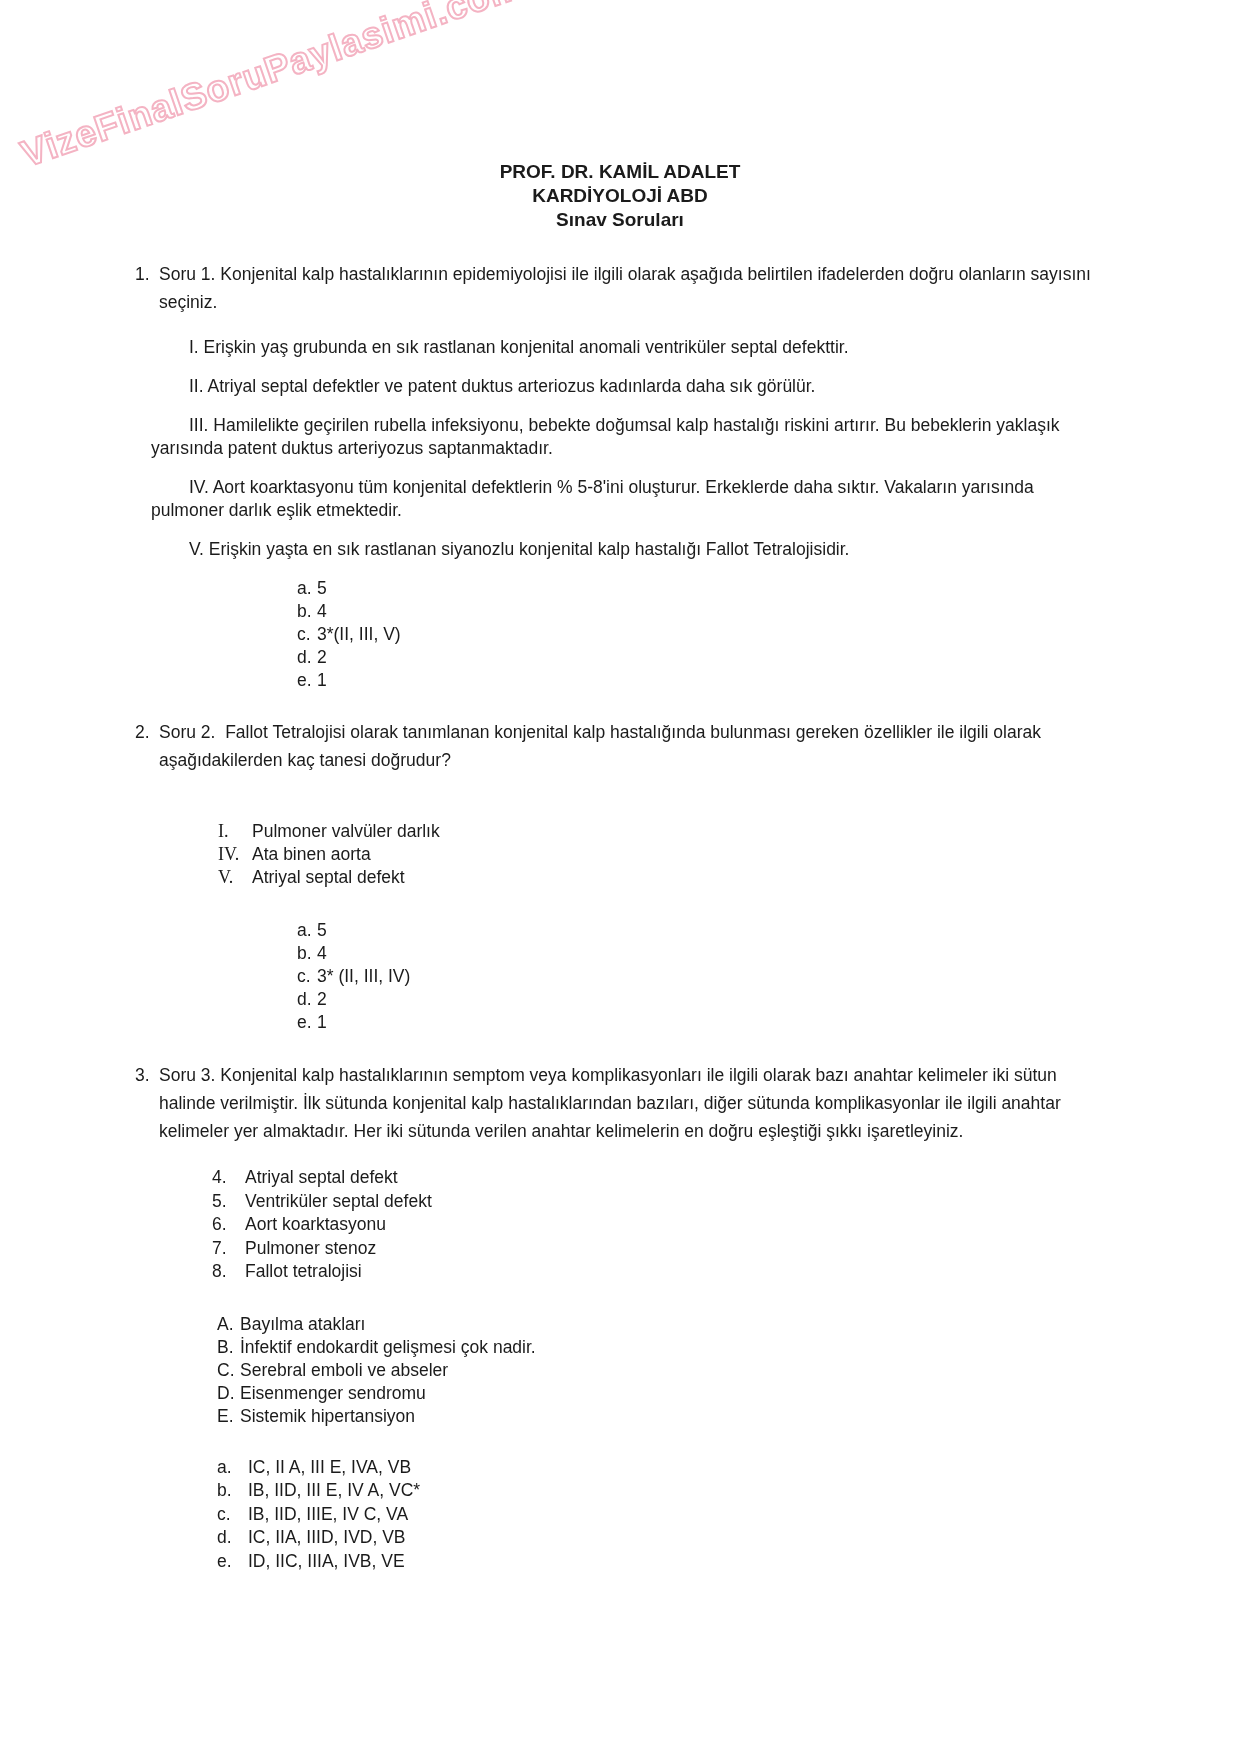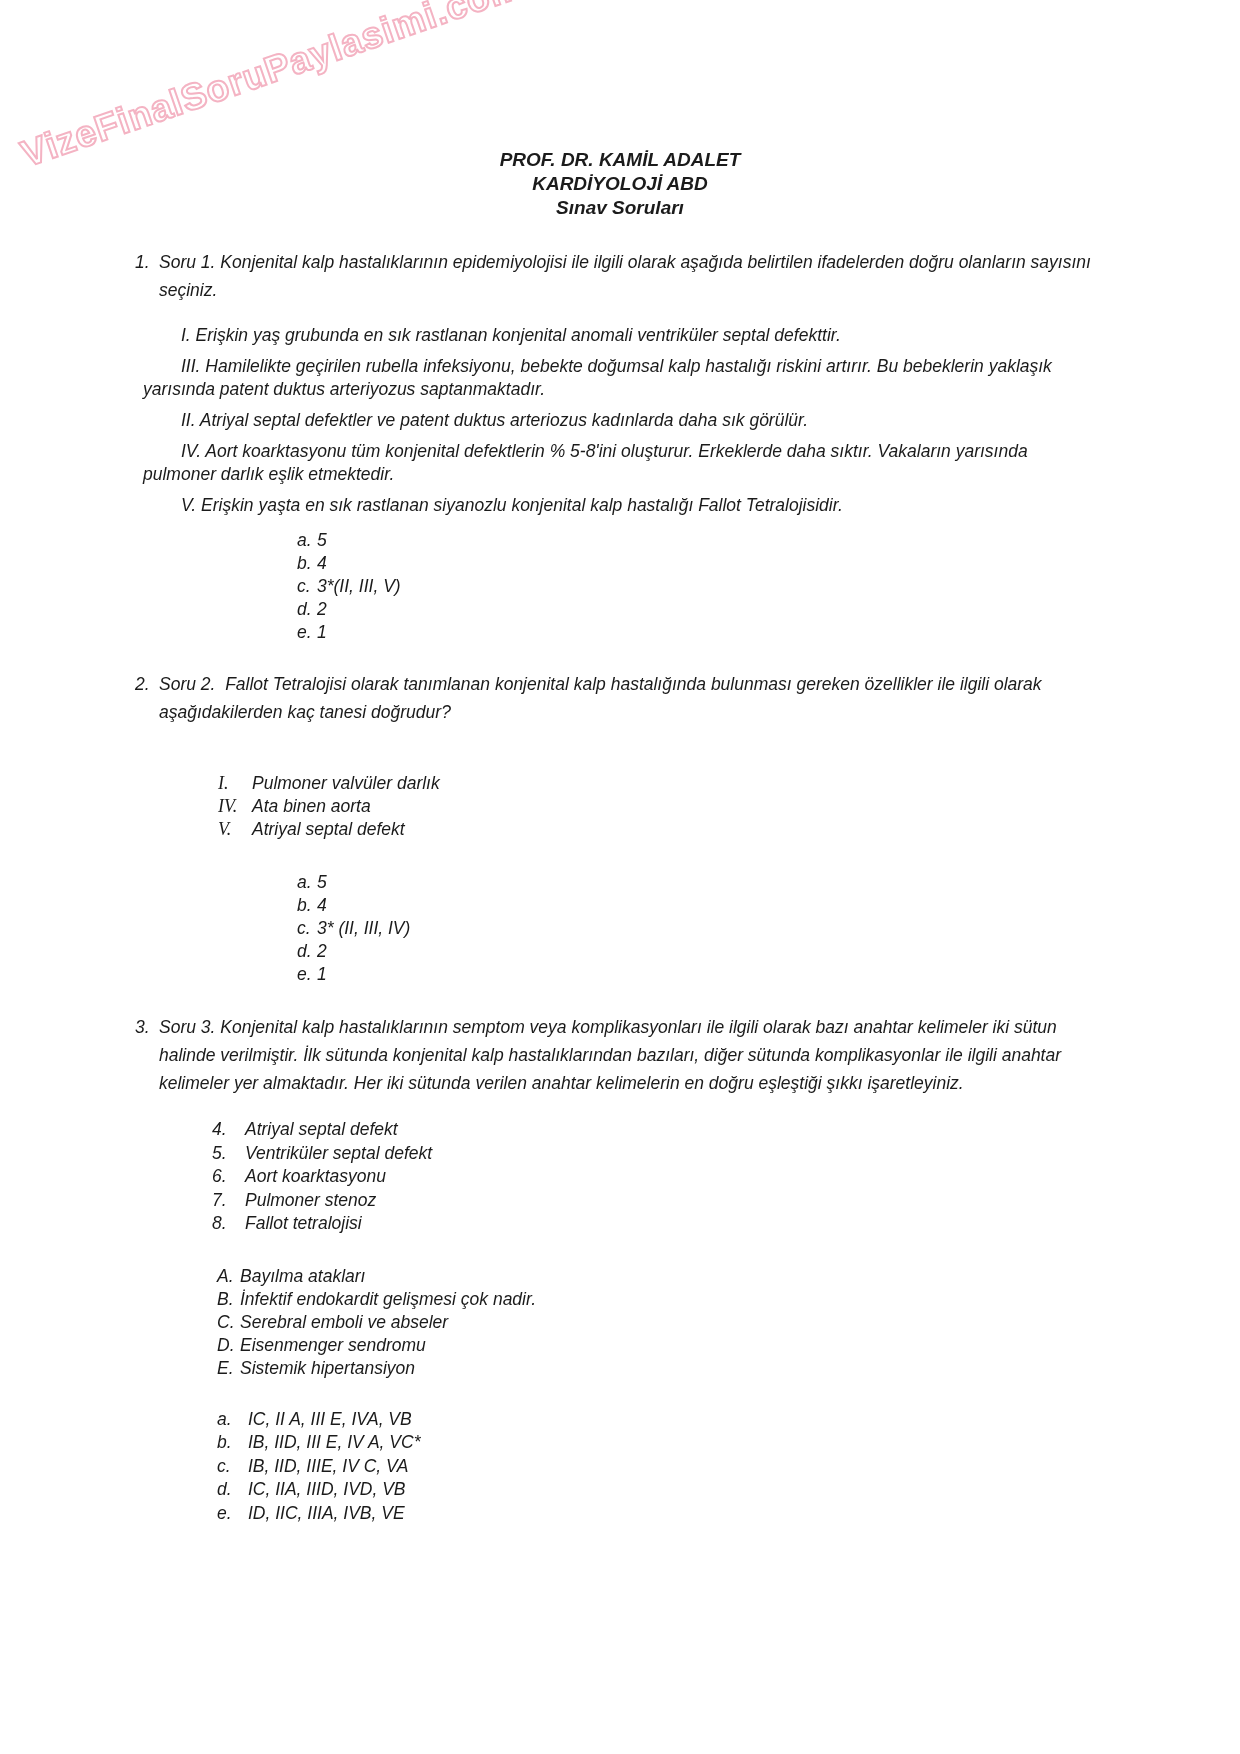--- a/index.html
+++ b/index.html
@@ -18,33 +18,32 @@
     font-weight: bold;
     letter-spacing: 1px;
     white-space: nowrap;
     color: #ffffff;
     -webkit-text-stroke: 2px #f4b3c3;
     transform: rotate(-19deg);
     transform-origin: 0 0;
   }
   .content {
     position: absolute;
-    left: 135px; top: 148px;
+    left: 135px; top: 160px;
     width: 970px;
     font-size: 17.5px;
-    font-style: italic;
   }
   .title { text-align: center; font-weight: bold; font-size: 19px; line-height: 24px; }
   .qblock { position: relative; }
   .qrow  { position: relative; line-height: 28px; }
   .qnum  { position: absolute; left: 0; top: 0; }
   .qtext { margin-left: 24px; white-space: pre-wrap; }
   .q1 { margin-top: 28px; }
   .stmts { margin-top: 20px; line-height: 23px; }
-  .stmt  { margin: 8px; text-indent: 38px; }
+  .stmt  { margin: 16px; text-indent: 38px; }
   .li  { display: flex; }
   .opts { margin-top: 12px; margin-left: 162px; line-height: 23px; }
   .opts .ol { flex: none; width: 20px; }
   .q2 { margin-top: 26px; }
   .roman-list { margin-top: 46px; margin-left: 83px; line-height: 23px; }
   .roman-list .lbl { flex: none; width: 34px; font-family: "Liberation Serif", serif; font-size: 18px; }
   .q2 .opts { margin-top: 30px; }
   .q3 { margin-top: 27px; }
   .numbered-list { margin-top: 21px; margin-left: 77px; line-height: 23.5px; }
   .numbered-list .lbl { flex: none; width: 33px; }
@@ -66,22 +65,22 @@
     <div>Sınav Soruları</div>
   </div>
 
   <div class="qblock q1">
     <div class="qrow">
       <span class="qnum">1.</span>
       <div class="qtext">Soru 1. Konjenital kalp hastalıklarının epidemiyolojisi ile ilgili olarak aşağıda belirtilen ifadelerden doğru olanların sayısını seçiniz.</div>
     </div>
     <div class="stmts">
       <p class="stmt">I. Erişkin yaş grubunda en sık rastlanan konjenital anomali ventriküler septal defekttir.</p>
+      <p class="stmt">II. Atriyal septal defektler ve patent duktus arteriozus kadınlarda daha sık görülür.</p>
       <p class="stmt">III. Hamilelikte geçirilen rubella infeksiyonu, bebekte doğumsal kalp hastalığı riskini artırır. Bu bebeklerin yaklaşık yarısında patent duktus arteriyozus saptanmaktadır.</p>
-      <p class="stmt">II. Atriyal septal defektler ve patent duktus arteriozus kadınlarda daha sık görülür.</p>
       <p class="stmt">IV. Aort koarktasyonu tüm konjenital defektlerin % 5-8'ini oluşturur. Erkeklerde daha sıktır. Vakaların yarısında pulmoner darlık eşlik etmektedir.</p>
       <p class="stmt">V. Erişkin yaşta en sık rastlanan siyanozlu konjenital kalp hastalığı Fallot Tetralojisidir.</p>
     </div>
     <div class="opts">
       <div class="li">
           <span class="ol">a.</span>
           <span>5</span>
         </div>
       <div class="li">
           <span class="ol">b.</span>

